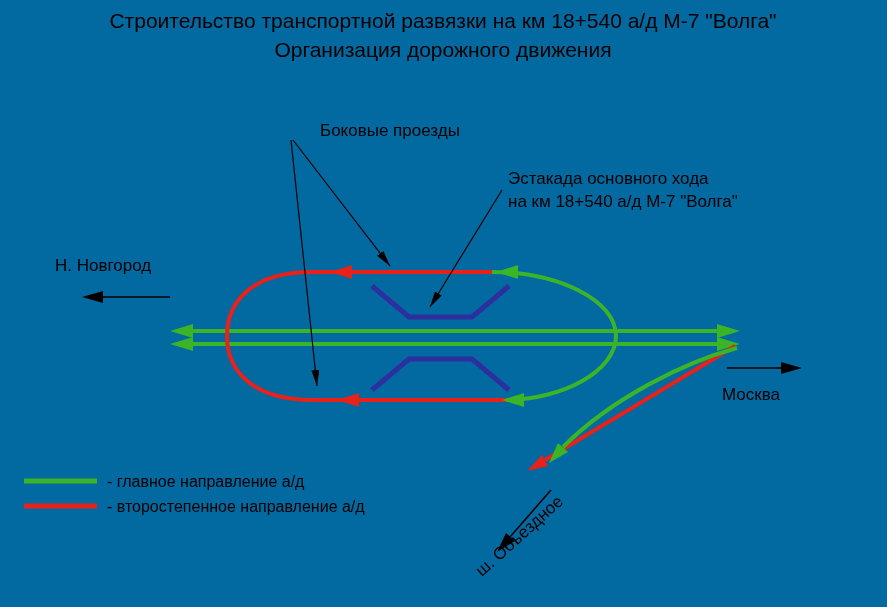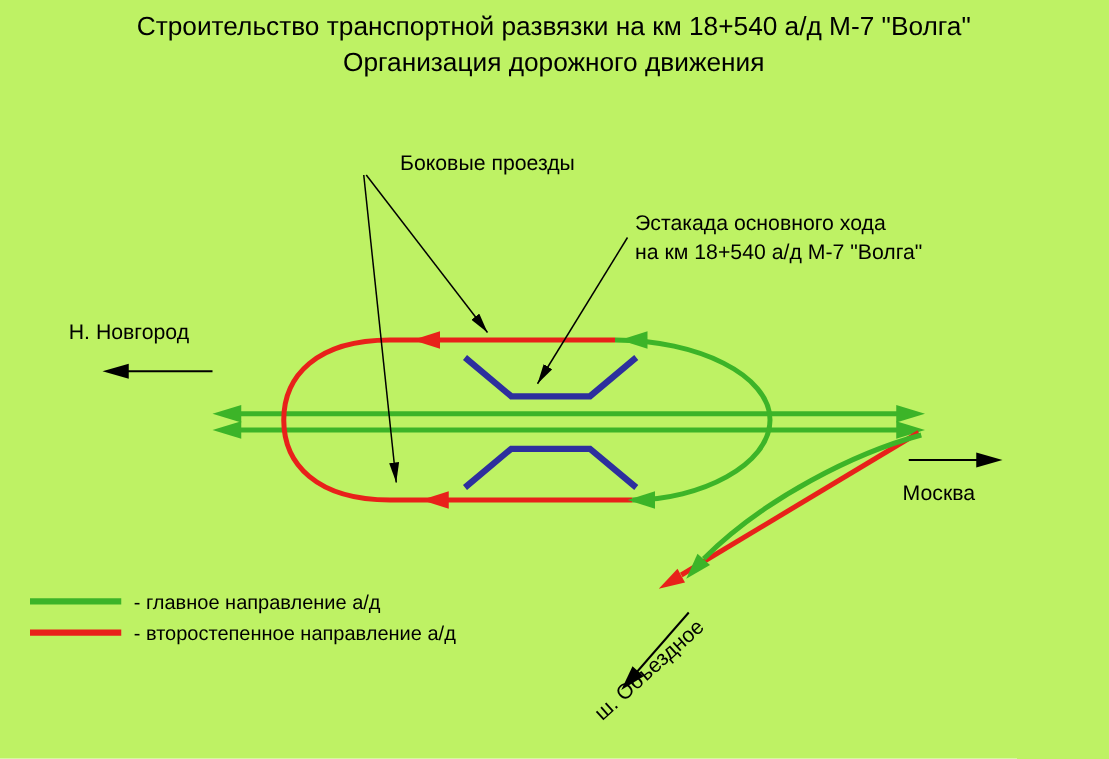--- a/index.html
+++ b/index.html
@@ -1,16 +1,16 @@
 <!DOCTYPE html>
 <html style="--main-road-green: #3cb428; --secondary-road-red: #e8211a; --overpass-blue: #2d2f9e; --annotation-black: #000000; --background: #ffffff;"><head>
 <meta charset="utf-8">
 <style>
   html,body{margin:0;padding:0;background:#ffffff;}
-  .page{position:relative;width:887px;height:607px;background:#bef264;
+  .page{position:relative;width:887px;height:607px;background:#0369a1;
         font-family:"Liberation Sans", sans-serif;overflow:hidden;}
   svg{display:block;}
   text{fill:#000;font-family:"Liberation Sans", sans-serif;}
   .title{font-size:21px;}
   .lbl{font-size:17px;}
   .legend-lbl{font-size:16px;}
   .road{fill:none;stroke-width:4;stroke-linecap:butt;}
   .g{stroke:var(--main-road-green,#3cb428);}
   .r{stroke:var(--secondary-road-red,#e8211a);}
   .b{stroke:var(--overpass-blue,#2d2f9e);stroke-width:5;fill:none;}

